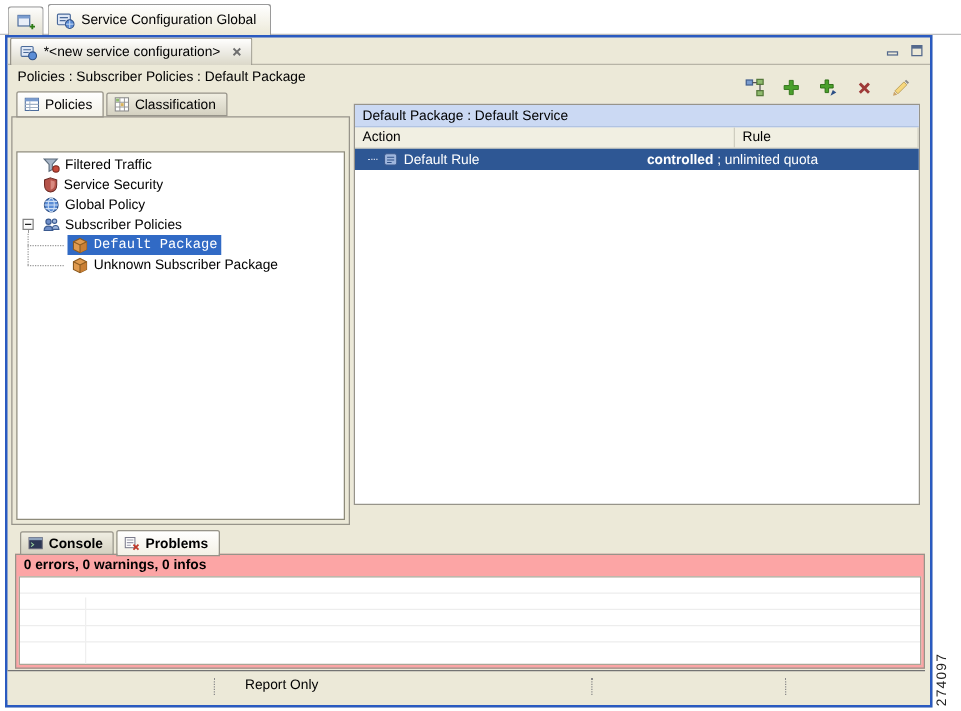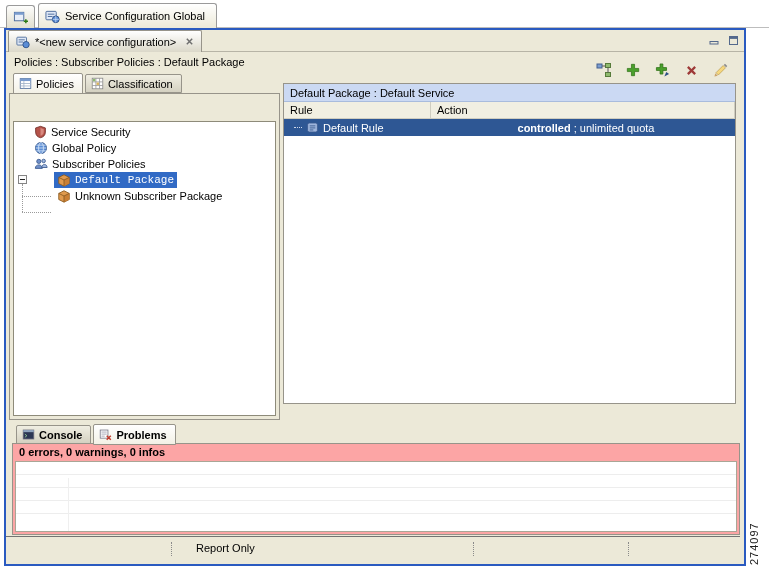--- a/index.html
+++ b/index.html
@@ -213,20 +213,31 @@
       <div class="tree-area">
         <div class="tree">
           <div class="expander"></div>
           <div class="connector-v"></div>
           <div class="connector-h" style="top:74px;"></div>
           <div class="connector-h" style="top:90px;"></div>
 
           <div class="trow">
             <span class="iw">
                 <span>
+              <svg width="14" height="14" viewBox="0 0 16 16">
+                    <path d="M1.5 2.5h12l-4.5 5v4.5l-3 1.8V7.5z" fill="#a8b6c8" stroke="#5a6a7a"></path>
+                    <circle cx="12.3" cy="11.6" r="2.9" fill="#c64a3a" stroke="#7c2a20"></circle>
+                  </svg>
+            </span>
+                <span class="tlabel">Filtered Traffic</span>
+              </span>
+          </div>
+          <div class="trow">
+            <span class="iw">
+                <span>
               <svg width="13" height="14" viewBox="0 0 16 16">
                     <path d="M8 1l6 2v5c0 4-2.6 6.4-6 7-3.4-.6-6-3-6-7V3z" fill="#b5534a" stroke="#6e2a24"></path>
                     <path d="M8 3.2l4 1.3v3.3c0 2.6-1.7 4.3-4 4.9z" fill="#d98a80"></path>
                   </svg>
             </span>
                 <span class="tlabel">Service Security</span>
               </span>
           </div>
           <div class="trow">
             <span class="iw">
@@ -317,25 +328,25 @@
             <path d="M11.5 2l2.5 2.5 1.2-1.2L12.7.8z" fill="#8a8a8a"></path>
           </svg>
       </span>
     </div>
 
     <div class="rules-frame">
       <div class="rules-header">
         <span>Default Package : Default Service</span>
       </div>
       <div class="cols">
+        <div class="col col-action">
+          <span>Action</span>
+        </div>
         <div class="col col-rule">
           <span>Rule</span>
-        </div>
-        <div class="col col-action">
-          <span>Action</span>
         </div>
       </div>
       <div class="rrow selected">
         <div class="cell-rule">
           <span class="rule-stub"></span>
           <span>
             <svg width="13" height="13" viewBox="0 0 16 16">
                 <rect x="2" y="2.5" width="12" height="11" rx="2" fill="#9fb6dd" stroke="#3b5a8f"></rect>
                 <path d="M4.5 6h7M4.5 8.5h7M4.5 11h4.5" stroke="#2d4f86" fill="none"></path>
               </svg>

